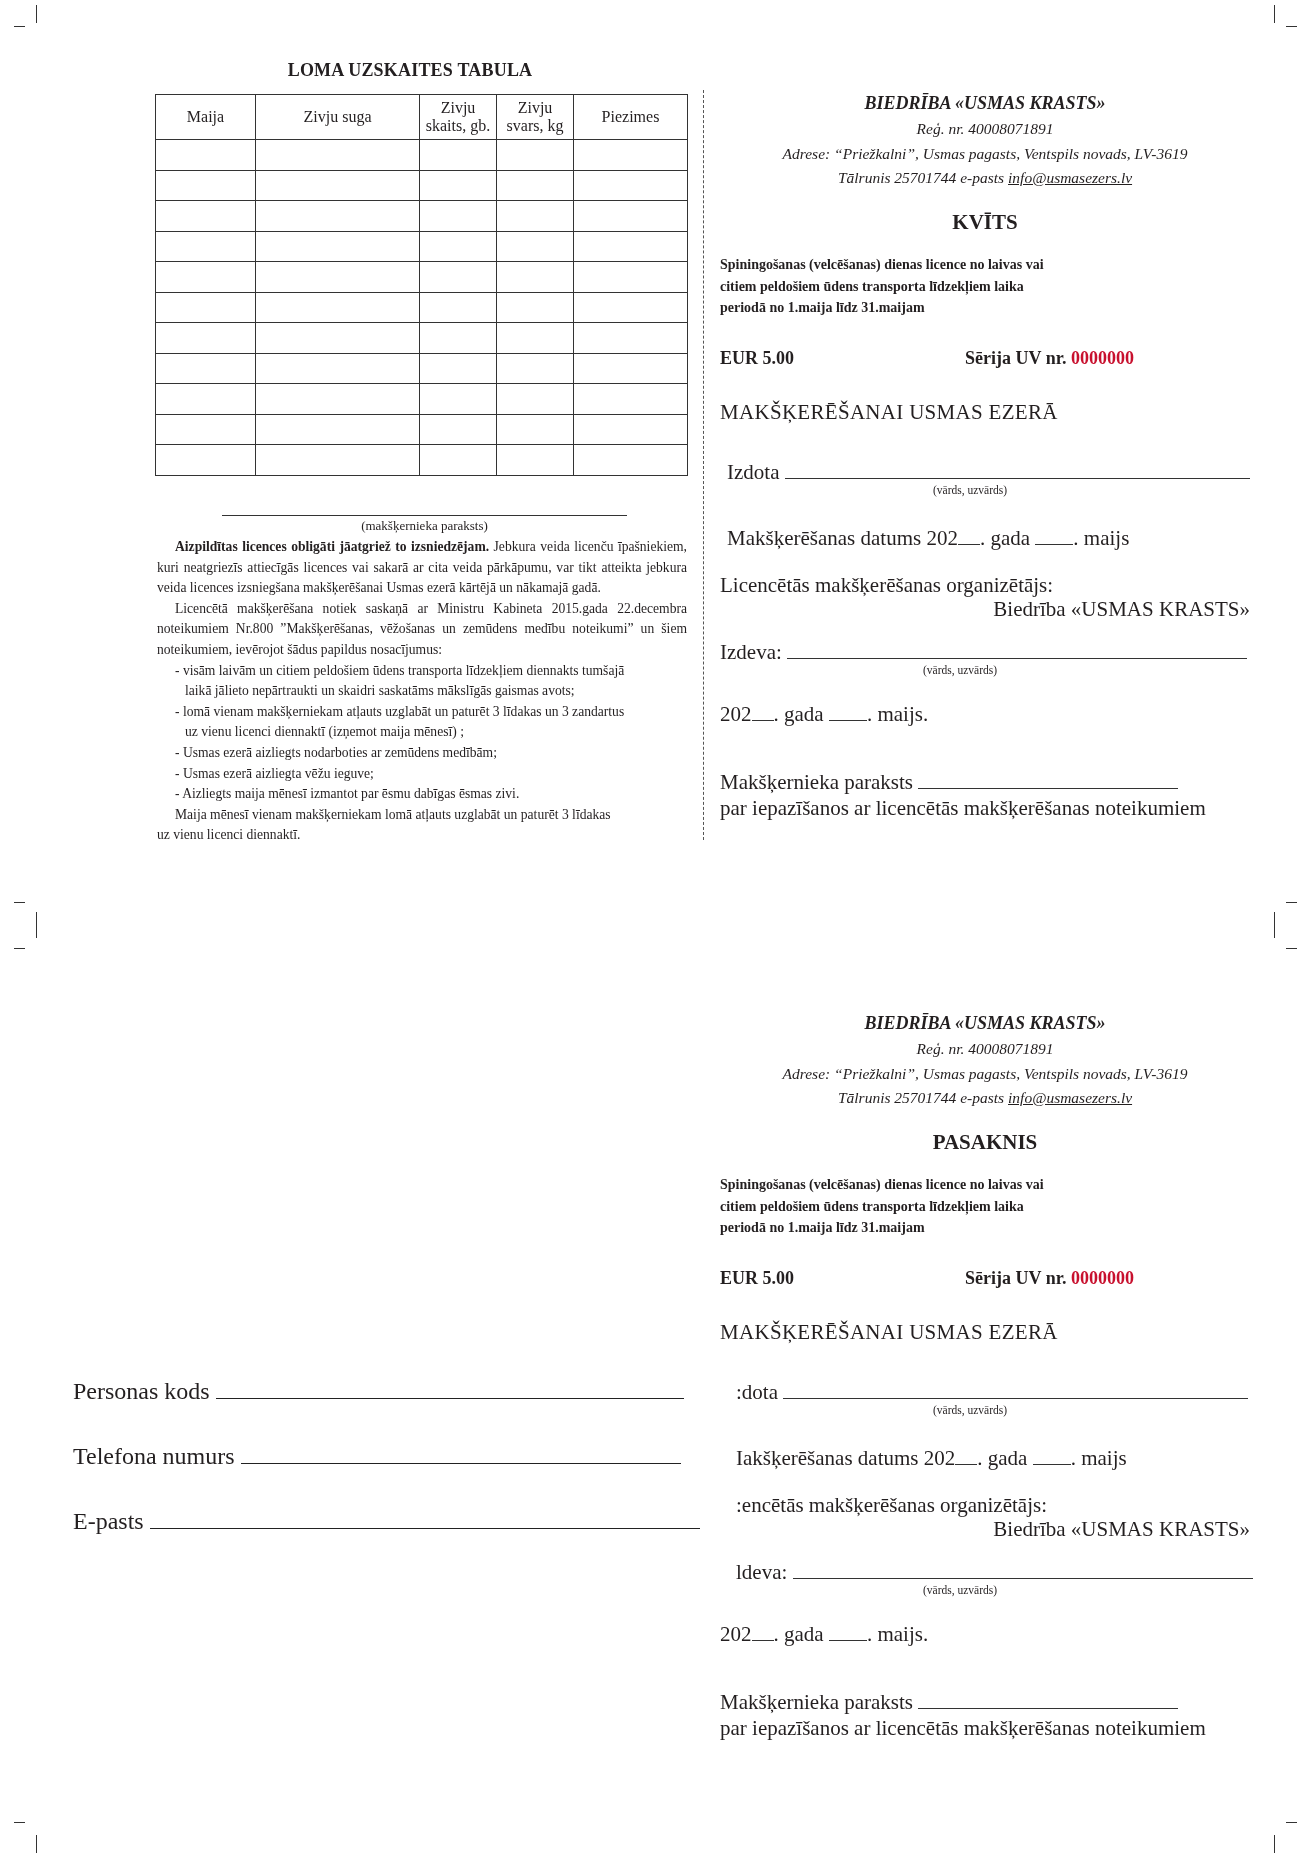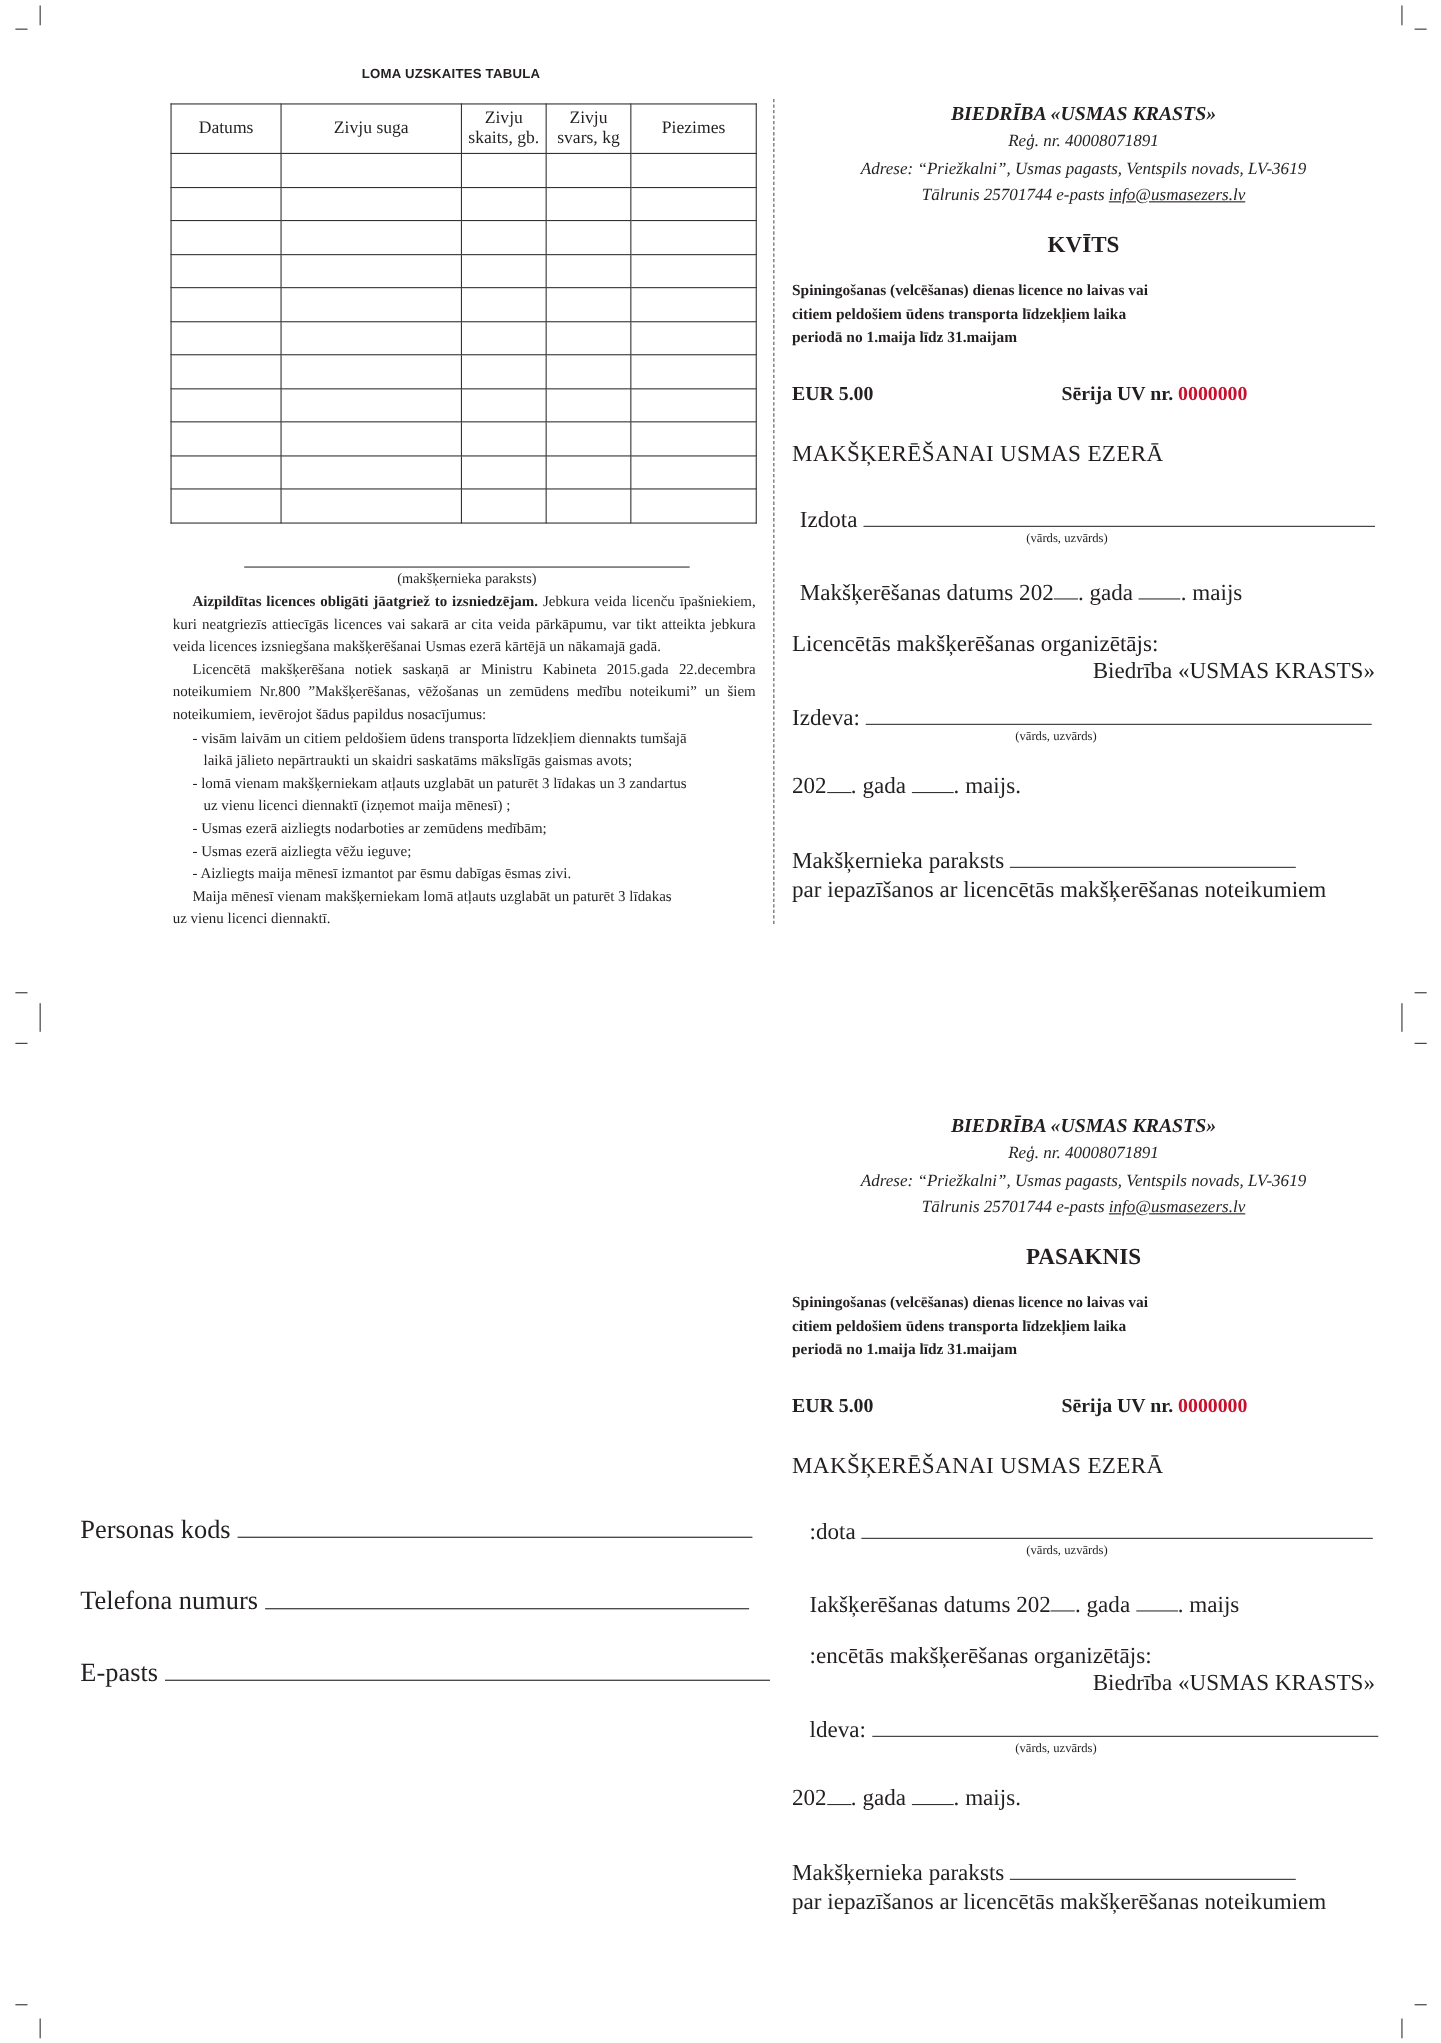--- a/index.html
+++ b/index.html
@@ -6,22 +6,22 @@
   body { width:1310px; height:1857px; position:relative; overflow:hidden; color:#231f20;
          font-family:"DejaVu Serif", "Liberation Serif", serif; }
   .abs { position:absolute; }
 
   
   .crop-h { position:absolute; width:11px; height:1px; background:#333; }
   .crop-v { position:absolute; width:1px; height:18px; background:#333; }
   .crop-vl { position:absolute; width:1px; height:26px; background:#333; }
 
   
-  .catch-title { left:130px; top:60px; width:560px; text-align:center; font-family:Liberation Sans, sans-serif;
-                 font-weight:bold; font-size:12px; letter-spacing:0.2px; }
+  .catch-title { left:130px; top:60px; width:560px; text-align:center; font-family:Liberation Serif, serif;
+                 font-weight:bold; font-size:18px; letter-spacing:0.2px; }
   table.catch { position:absolute; left:155px; top:94px; border-collapse:collapse; table-layout:fixed;
                 width:532px; font-family:"Liberation Serif", serif; }
   table.catch th, table.catch td { border:1.5px solid #333; padding:0; }
   table.catch th { height:44px; font-weight:normal; font-size:16px; line-height:18px; text-align:center; }
   table.catch td { height:29.5px; }
 
   .sig-line { left:222px; top:515px; width:405px; height:1px; background:#333; }
   .sig-caption { left:222px; top:518px; width:405px; text-align:center; font-size:13px; font-family:"Liberation Serif", serif; }
 
   .rules { left:157px; top:537px; width:530px; font-family:"Liberation Serif", serif; font-size:13.6px; line-height:20.6px; text-align:justify; }
@@ -75,21 +75,21 @@
 <table class="catch">
   <colgroup>
     <col style="width:100px">
       <col style="width:164px">
       <col style="width:77px">
       <col style="width:77px">
       <col style="width:114px">
   </colgroup>
   <thead>
     <tr>
-      <th><span>Datums</span></th>
+      <th><span>Maija</span></th>
       <th><span>Zivju suga</span></th>
       <th><span>Zivju</span><br><span>skaits, gb.</span></th>
       <th><span>Zivju</span><br><span>svars, kg</span></th>
       <th><span>Piezimes</span></th>
     </tr>
   </thead>
   <tbody id="catch-body">
       <tr>
         <td></td>
         <td></td>

